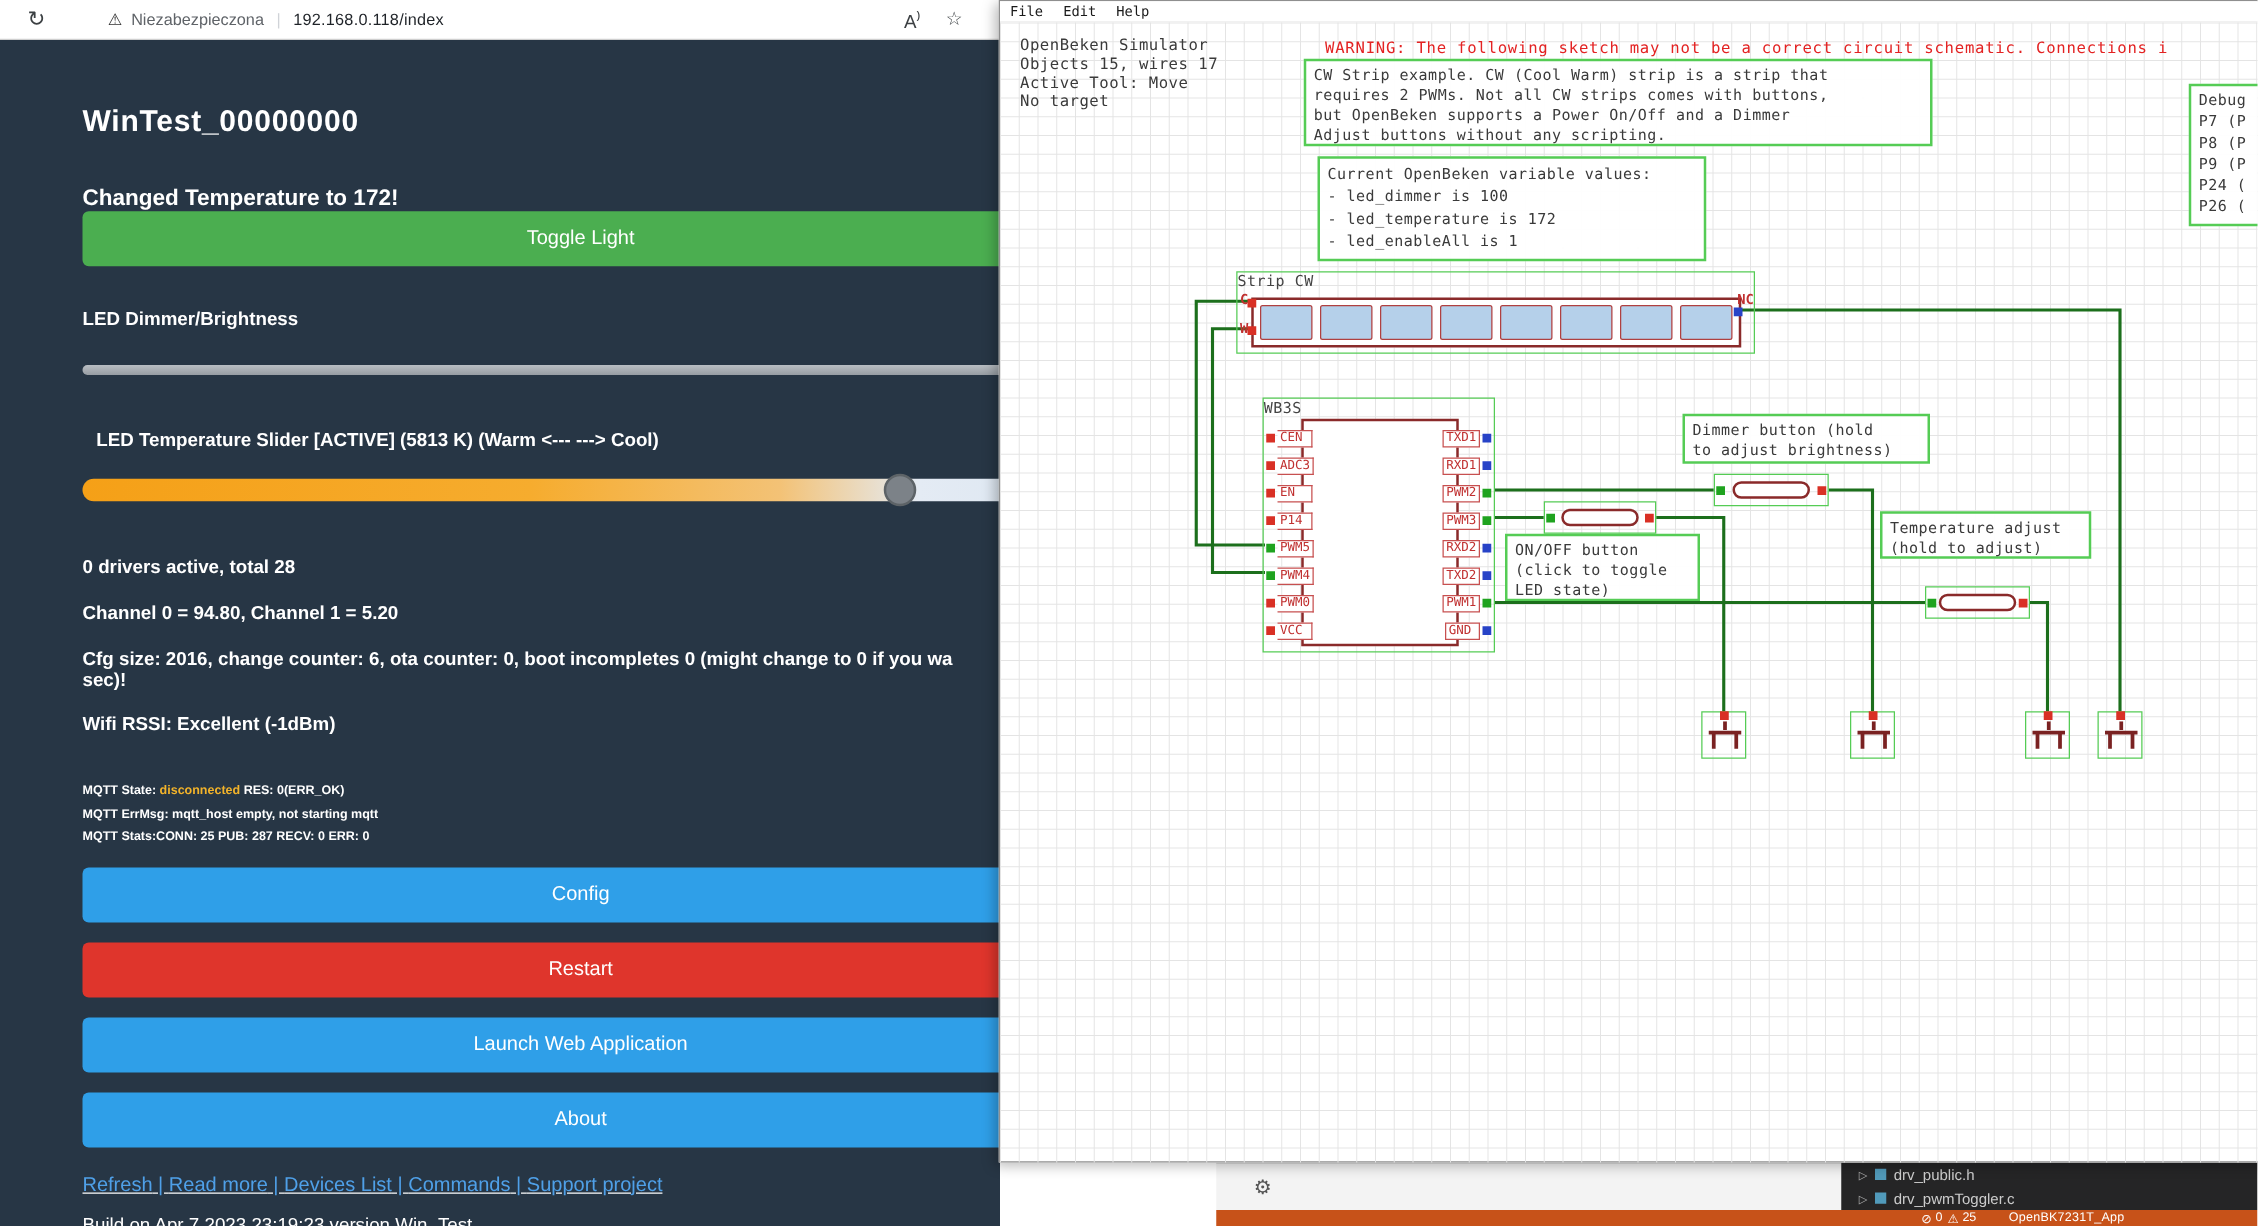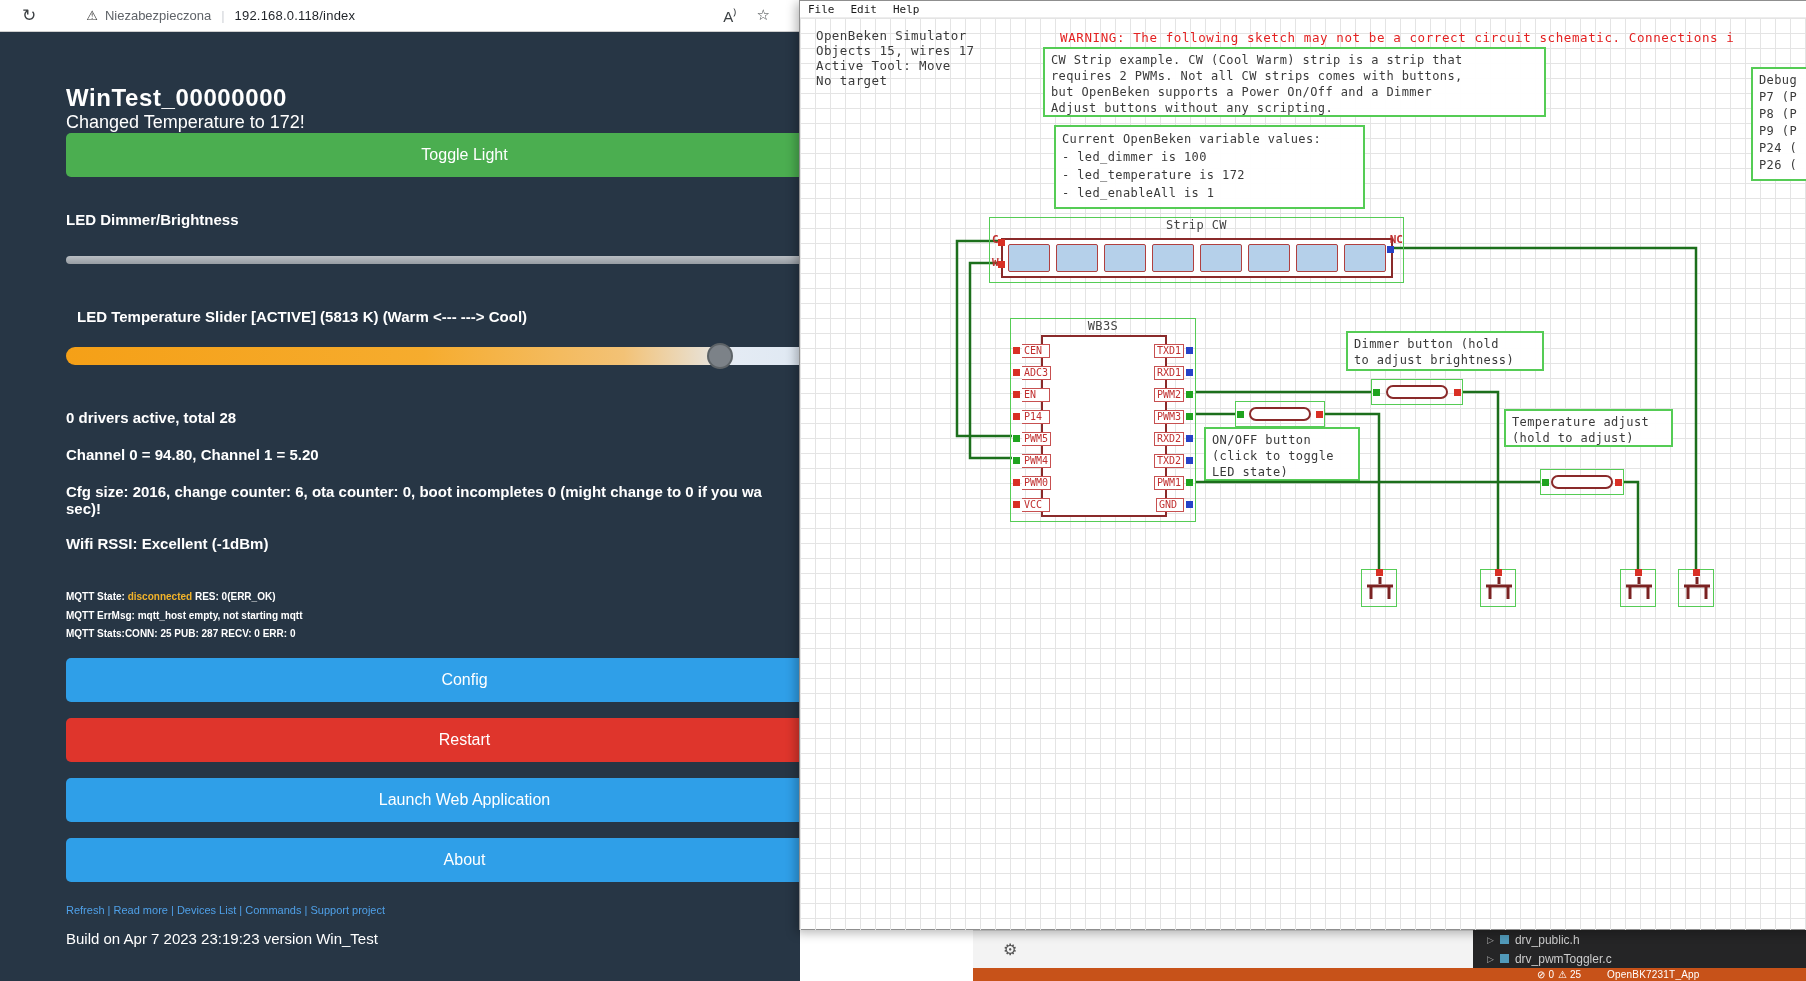--- a/index.html
+++ b/index.html
@@ -14,41 +14,41 @@
   .chrome .refresh { margin-left:22px; font-size:17px; cursor:pointer; }
   .sec-chip { display:flex; align-items:center; gap:7px; margin-left:50px; color:#5f6368; cursor:pointer; }
   .sec-chip .tri { font-size:13px; color:#333; }
   .sec-divider { color:#d0d3d8; margin:0 10px; }
   .url { color:#1f2328; letter-spacing:.2px; cursor:text; }
   .chrome-right { margin-left:auto; display:flex; gap:20px; padding-right:30px; font-size:15px; color:#3c4043; }
   .chrome-right span { cursor:pointer; }
 
   .page { position:relative; width:863px; padding:52px 0 0 66px; color:#fff; }
   .page-title { font-size:24px; font-weight:700; letter-spacing:.6px; }
-  .status-msg { font-size:18px; font-weight:400; }
+  .status-msg { margin-top:36px; font-size:18px; font-weight:700; }
   .btn { display:flex; align-items:center; justify-content:center; width:100%; height:44px;
          border:none; border-radius:5px; color:#fff; font-size:16px; cursor:pointer; font-family:inherit; }
   .btn-toggle { background:var(--accent-green,#4BAE50); }
   .btn-config { margin-top:14px; background:var(--accent-blue,#2F9FE8); }
   .btn-restart { margin-top:16px; background:var(--accent-red,#DF352C); }
   .btn-launch, .btn-about { margin-top:16px; background:var(--accent-blue,#2F9FE8); }
   .section-label { margin-top:34px; font-size:15px; font-weight:700; }
   .dim-track { margin-top:28px; height:8px; border-radius:4px; position:relative;
                background:linear-gradient(#b9bec3,#979da3); cursor:pointer; }
   .temp-label { margin-top:44px; font-size:15px; font-weight:700;margin-left:11px; }
   .temp-track { margin-top:22px; height:18px; border-radius:9px; position:relative; cursor:pointer;
                 background:linear-gradient(90deg,#f5a017 0%,#f6ac2e 45%,#f3c276 70%,#e4ebf4 84%,#dbe6f1 100%); }
   .temp-knob { position:absolute; top:50%; transform:translate(-50%,-50%); width:26px; height:26px;
                border-radius:50%; background:#7c8288; border:2px solid #5d6367; cursor:grab; }
   .stat { margin-top:20px; font-size:15px; font-weight:700; white-space:nowrap; overflow:hidden; }
   .stat-first { margin-top:44px; }
   .stat-tight { margin-top:0; }
   .mqtt { margin-top:36px; font-size:10px; font-weight:700; line-height:18.5px; }
   .mqtt .yellow { color:var(--mqtt-warn-yellow,#F2B32A); }
-  .bottom-links { margin-top:22px; font-size:11px; }
+  .bottom-links { margin-top:22px; font-size:16px;text-decoration:underline; }
   .bottom-links a { color:var(--link-blue,#4FA0E8); text-decoration:none; cursor:pointer; }
   .bottom-links a:not(:last-child)::after { content:" | "; }
   .build-line { margin-top:14px; font-size:15px; }
 
   
   .simulator { position:absolute; left:799px; top:0; width:1052px; height:930px; background:#fff;
                border:1px solid #8f8f8f; box-shadow:-3px 3px 10px rgba(0,0,0,.28); z-index:5;
                font-family:"DejaVu Sans Mono", monospace; }
   .sim-menu { height:17px; display:flex; align-items:center; background:#fff; font-size:11px; color:#1a1a1a;
               padding-left:8px; border-bottom:1px solid #ededed; }
@@ -57,21 +57,21 @@
               background-image:linear-gradient(#e4e4e4 1px, transparent 1px),
                                linear-gradient(90deg,#e4e4e4 1px, transparent 1px);
               background-size:15px 15px; }
   .abs { position:absolute; }
   .sim-status { left:16px; top:10px; font-size:12.5px; line-height:15px; letter-spacing:.4px; }
   .sim-warning { left:260px; top:12px; font-size:12.5px; letter-spacing:.6px; white-space:nowrap;
                  color:var(--sim-warning-red,#E32222); }
   .note { border:2px solid var(--sim-box-green,#55CC55); background:rgba(255,255,255,.95);
           font-size:12px; line-height:16px; letter-spacing:.4px; padding:3px 6px; cursor:move; }
   .gbox { border:1px solid var(--sim-box-green,#55CC55); cursor:move; }
-  .comp-label { text-align:center; font-size:12px; color:#444; letter-spacing:.4px; }
+  .comp-label { font-size:12px; color:#444; letter-spacing:.4px; }
   .strip-body { position:absolute; left:11px; top:20px; width:392px; height:40px; background:#fff;
                 border:2px solid var(--sim-component-red,#8A2A2A); display:flex; gap:6px; padding:4px 5px; }
   .led-seg { flex:1; background:#b5d0ea; border:1px solid #b04040; border-radius:2px; }
   .pin-sq { width:7px; height:7px; display:inline-block; }
   .sq-red { background:var(--pin-red,#D93025); }
   .sq-blue { background:var(--pin-blue,#2743C7); }
   .sq-green { background:var(--pin-green,#1FA31F); }
   .strip-pin-label { position:absolute; color:#C03030; font-size:11px; font-weight:bold; }
   .chip-body { position:absolute; left:30px; top:16px; width:126px; height:182px; background:#fff;
                border:2px solid var(--sim-component-red,#8A2A2A); }

